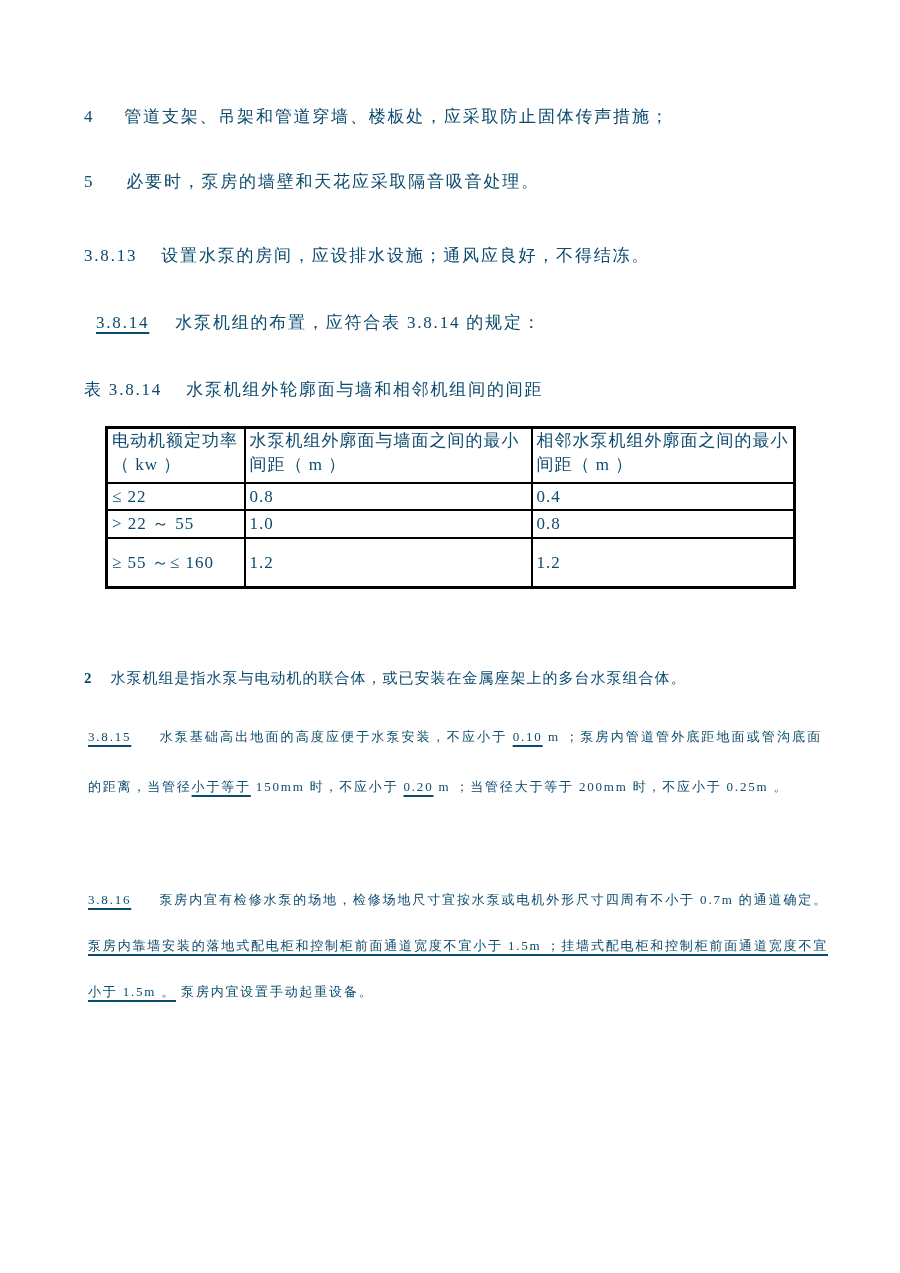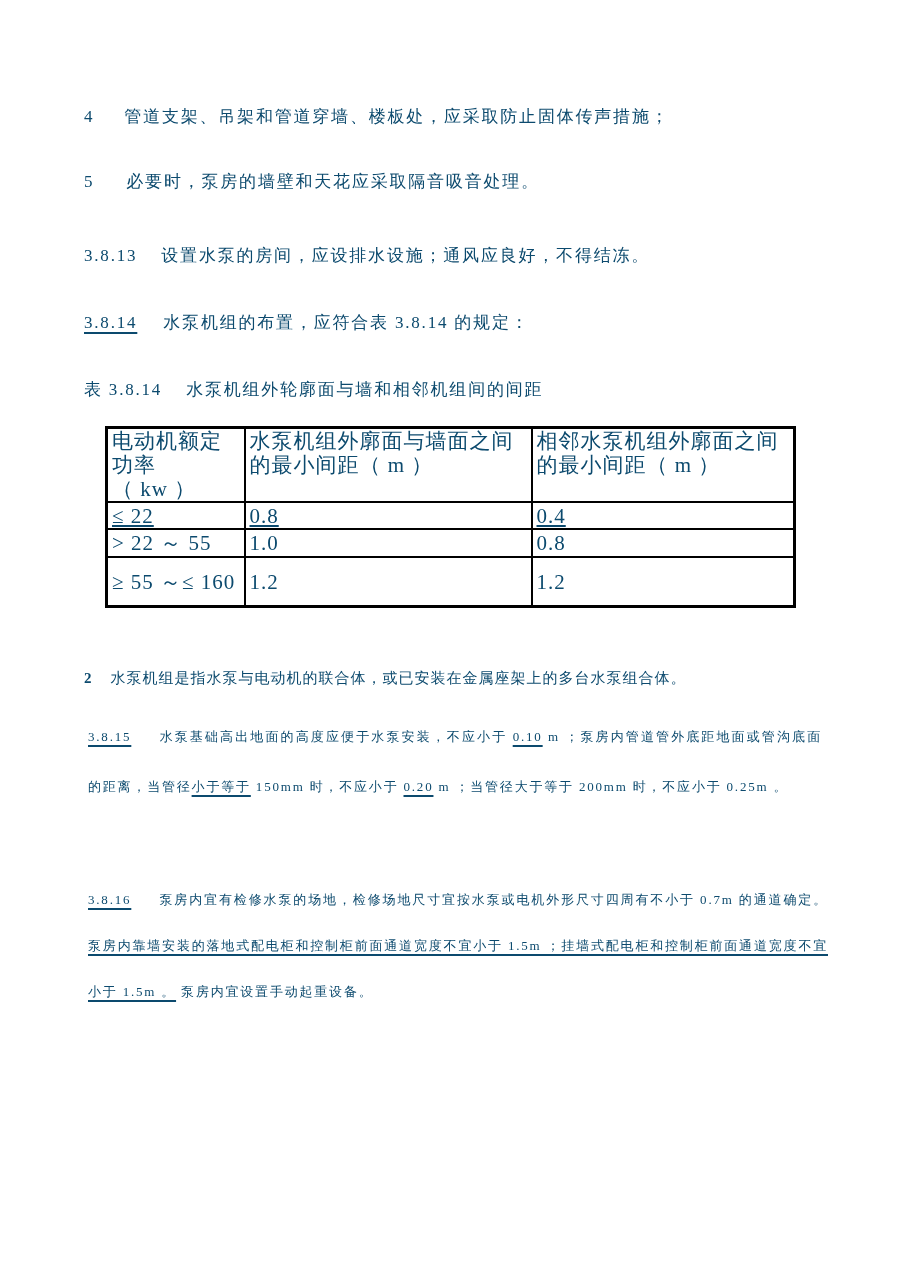--- a/index.html
+++ b/index.html
@@ -28,21 +28,21 @@
     position: absolute;
     left: 88px;
     font-size: 13px;
     letter-spacing: 1.8px;
     text-align: justify;
     white-space: normal;
   }
   .num4  { display: inline-block; margin-right: 30px; }
   .num5  { display: inline-block; margin-right: 32px; }
   .num13 { display: inline-block; margin-right: 24px; }
-  .num14 { display: inline-block; margin-right: 26px; }
+  .num14 { display: inline-block; margin-right: 26px; margin-left: 12px; }
   .caplb { display: inline-block; margin-right: 24px; }
   .sp {
     display: inline-block;
     width: 28px;
   }
   .u {
     text-decoration: underline;
     text-decoration-thickness: 2px;
     text-underline-offset: 4px;
   }
@@ -50,28 +50,28 @@
   table.spec {
     position: absolute;
     left: 105px;
     top: 426px;
     border-collapse: collapse;
     table-layout: fixed;
     border: 3px solid #000;
   }
   table.spec td {
     border: 2px solid #000;
-    font-size: 21px;
+    font-size: 17px;
     letter-spacing: 1px;
     line-height: 24px;
     padding: 0 2px 0 4px;
     overflow: hidden;
   }
   tr.hdr td { height: 53px; vertical-align: top; }
-  tr.r1 td  { height: 25px; vertical-align: middle; text-decoration: underline; }
+  tr.r1 td  { height: 25px; vertical-align: middle; }
   tr.r2 td  { height: 26px; vertical-align: middle; }
   tr.r3 td  { height: 47px; vertical-align: middle; }
   
   .note1 {
     position: absolute;
     left: 84px;
     top: 599px;
     font-size: 12.5px;
     letter-spacing: 1.6px;
     white-space: nowrap;

